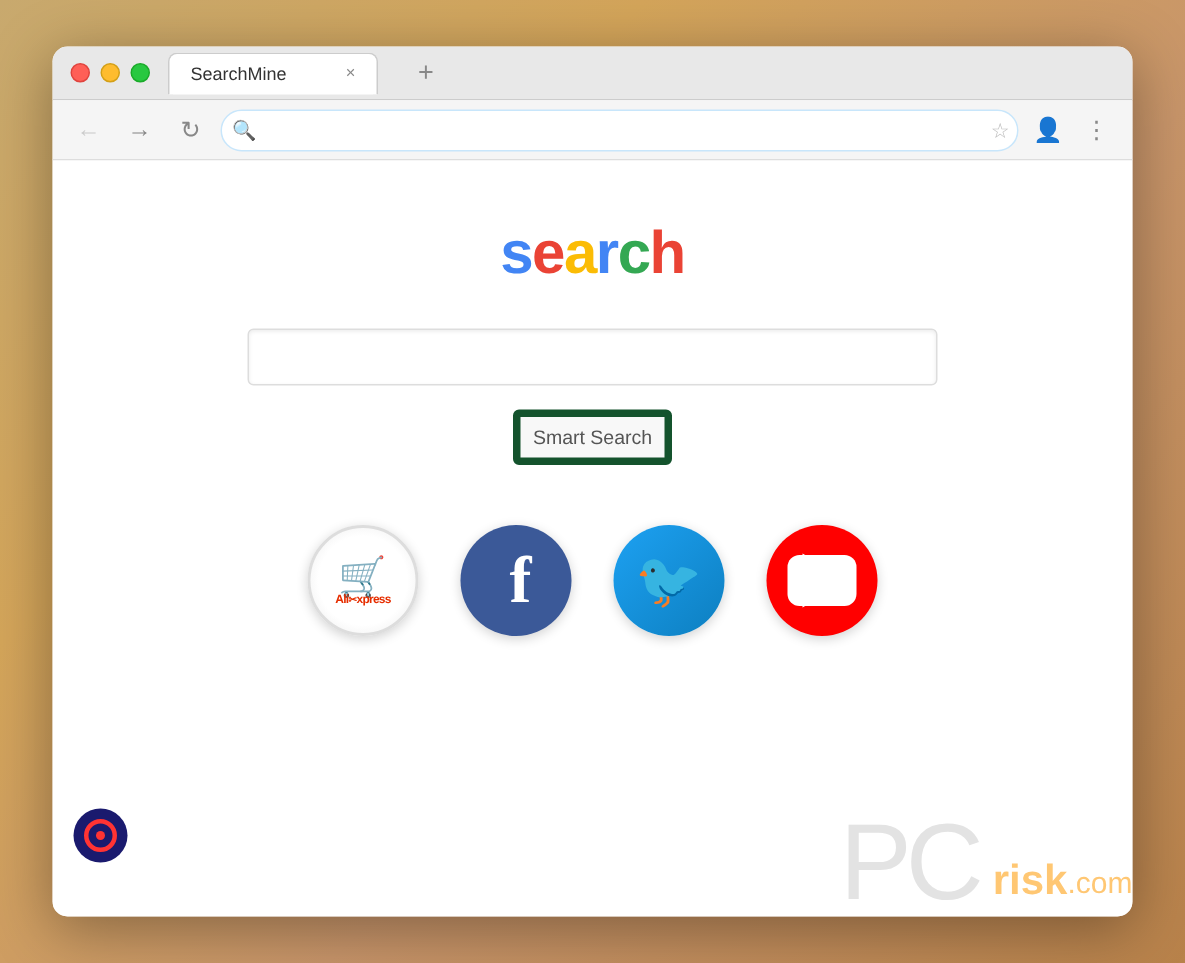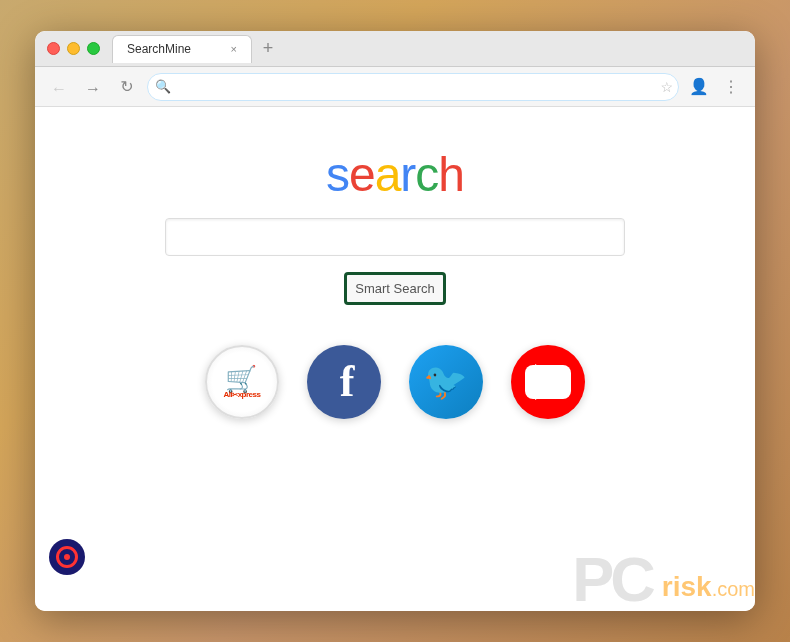--- a/index.html
+++ b/index.html
@@ -50,21 +50,21 @@
       border-radius: 50%;
     }
     .tl-close { background: #ff5f57; border: 1px solid #e0443e; }
     .tl-minimize { background: #febc2e; border: 1px solid #d4a017; }
     .tl-maximize { background: #28c840; border: 1px solid #1aab29; }
 
     .tab-bar {
       display: flex;
       align-items: center;
       flex: 1;
-      gap: 4px;
+      gap: 20px;
     }
 
     .tab {
       background: #fff;
       border-radius: 6px 6px 0 0;
       padding: 5px 14px;
       font-size: 12px;
       color: #333;
       display: flex;
       align-items: center;
@@ -169,23 +169,23 @@
       background: #fff;
       display: flex;
       flex-direction: column;
       align-items: center;
       justify-content: flex-start;
       padding-top: 40px;
       position: relative;
     }
 
     .search-logo {
-      font-size: 48px;
-      font-weight: 400;
-      margin-bottom: 16px;
+      font-size: 40px;
+      font-weight: 700;
+      margin-bottom: 27px;
       letter-spacing: -1px;
     }
 
     .logo-s { color: #4285f4; }
     .logo-e { color: #ea4335; }
     .logo-a { color: #fbbc05; }
     .logo-r { color: #4285f4; }
     .logo-c { color: #34a853; }
     .logo-h { color: #ea4335; }
 
@@ -201,21 +201,21 @@
       border-radius: 4px;
       padding: 0 14px;
       font-size: 15px;
       color: #333;
       outline: none;
       box-shadow: inset 0 1px 3px rgba(0,0,0,0.08);
     }
 
     .search-btn {
       background: #f8f8f8;
-      border: 3px solid #14532d;
+      border: 5px solid #14532d;
       border-radius: 4px;
       padding: 6px 8px;
       font-size: 13px;
       color: #555;
       cursor: pointer;
       margin-bottom: 30px;
     }
 
     
     .shortcuts-row {
@@ -336,22 +336,22 @@
     .watermark {
       position: absolute;
       bottom: 0;
       right: 0;
       opacity: 0.55;
       display: flex;
       align-items: flex-end;
     }
 
     .watermark-pc {
-      font-size: 63px;
-      font-weight: 700;
+      font-size: 72px;
+      font-weight: 400;
       color: #ccc;
       line-height: 1;
       letter-spacing: -4px;
     }
 
     .watermark-risk {
       font-size: 28px;
       font-weight: 900;
       color: #f90;
       margin-bottom: 8px;

